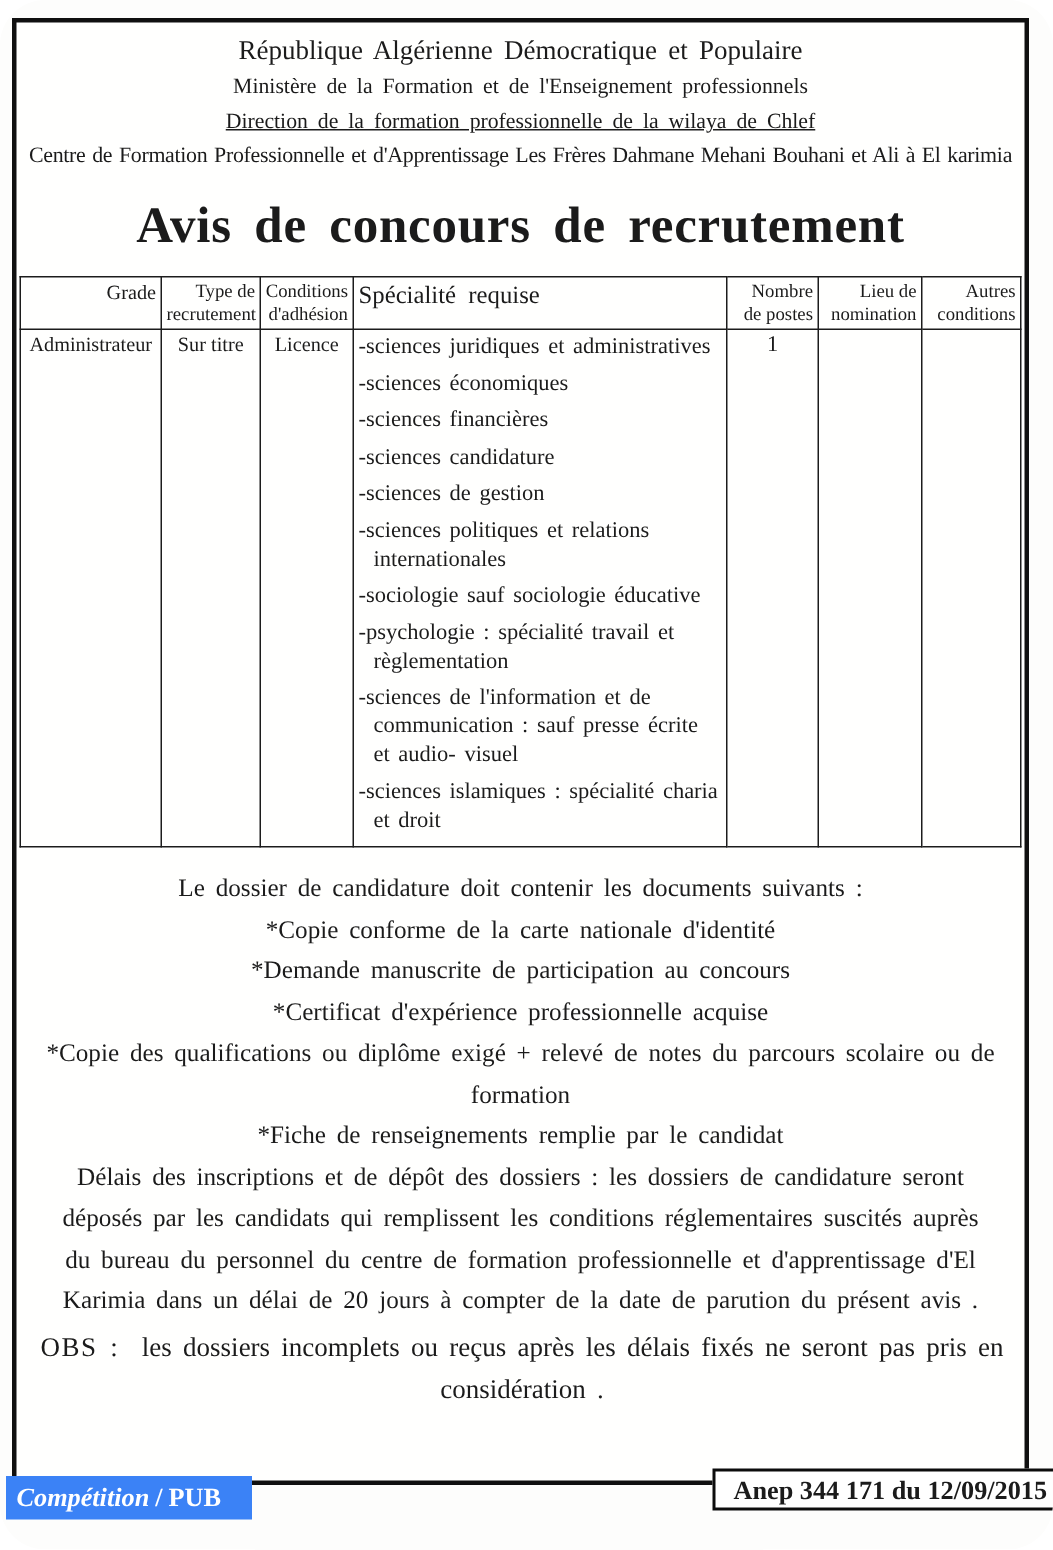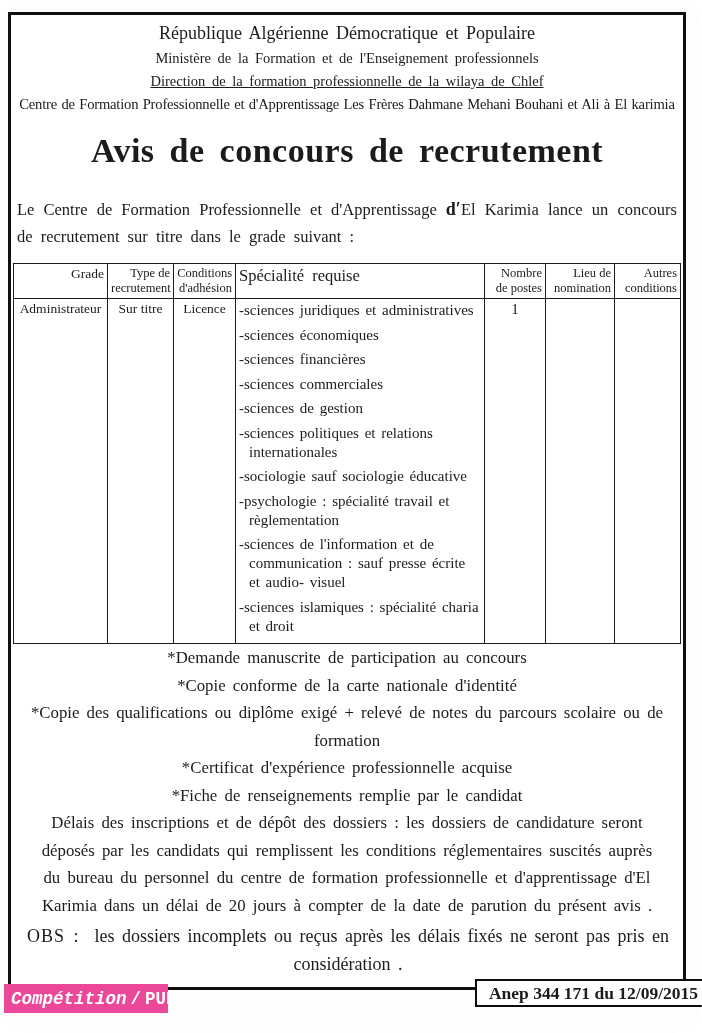--- a/index.html
+++ b/index.html
@@ -81,28 +81,27 @@
     font-size: 18px;
     line-height: 28px;
     text-align: center;
     word-spacing: 3px;
   }
   .obs .obs-label { letter-spacing: 1px; }
   .badge-left {
     position: absolute;
     left: 4px; top: 984px;
     width: 164px; height: 29px;
-    background: #ec4899;
+    background: #3b82f6;
     color: #ffffff;
     display: flex; align-items: center;
     padding-left: 7px;
     box-sizing: border-box;
     font-size: 17.5px;
     white-space: nowrap;
-    font-family: Liberation Mono, monospace;
   }
   .badge-left .nm { font-style: italic; font-weight: bold; }
   .badge-left .sep { font-weight: bold; margin: 0 4px; }
   .badge-left .pub { font-weight: bold; }
   .badge-right {
     position: absolute;
     left: 475px; top: 979px;
     width: 237px; height: 28px;
     background: #ffffff;
     border: 2.5px solid #0c0c0c;
@@ -119,21 +118,20 @@
 <div class="sheet">
   <div class="frame">
 
     <div class="hdr hdr1">République Algérienne Démocratique et Populaire</div>
     <div class="hdr hdr2">Ministère de la Formation et de l'Enseignement professionnels</div>
     <div class="hdr hdr3">Direction de la formation professionnelle de la wilaya de Chlef</div>
     <div class="hdr hdr4">Centre de Formation Professionnelle et d'Apprentissage Les Frères Dahmane Mehani Bouhani et Ali à El karimia</div>
 
     <h1 class="title">Avis de concours de recrutement</h1>
 
-    <p class="intro"><span>Le Centre de Formation Professionnelle et d'Apprentissage </span><span class="dmark">d′</span><span>El Karimia lance un concours de recrutement sur titre dans le grade suivant :</span></p>
 
     <table class="grid">
       <colgroup>
         <col style="width:94px">
           <col style="width:66px">
           <col style="width:62px">
         <col style="width:249px">
           <col style="width:61px">
           <col style="width:69px">
           <col style="width:66px">
@@ -149,39 +147,40 @@
         <th class="h-small">Autres conditions</th>
       </tr>
       <tr>
         <td class="c-center">Administrateur</td>
         <td class="c-center">Sur titre</td>
         <td class="c-center">Licence</td>
         <td class="c-spec">
           <div class="spec-item">-sciences juridiques et administratives</div>
           <div class="spec-item">-sciences économiques</div>
           <div class="spec-item">-sciences financières</div>
-          <div class="spec-item">-sciences commerciales</div>
+          <div class="spec-item">-sciences candidature</div>
           <div class="spec-item">-sciences de gestion</div>
           <div class="spec-item">-sciences politiques et relations internationales</div>
           <div class="spec-item">-sociologie sauf sociologie éducative</div>
           <div class="spec-item">-psychologie : spécialité travail et règlementation</div>
           <div class="spec-item">-sciences de l'information et de communication : sauf presse écrite et audio- visuel</div>
           <div class="spec-item">-sciences islamiques : spécialité charia et droit</div>
         </td>
         <td class="c-postes">1</td>
         <td></td>
         <td></td>
       </tr>
     </tbody>
       </table>
 
+    <p class="bodytext docs-intro">Le dossier de candidature doit contenir les documents suivants :</p>
+    <div class="bodytext doc-line">*Copie conforme de la carte nationale d'identité</div>
     <div class="bodytext doc-line">*Demande manuscrite de participation au concours</div>
-    <div class="bodytext doc-line">*Copie conforme de la carte nationale d'identité</div>
+    <div class="bodytext doc-line">*Certificat d'expérience professionnelle acquise</div>
     <div class="bodytext doc-line">*Copie des qualifications ou diplôme exigé + relevé de notes du parcours scolaire ou de formation</div>
-    <div class="bodytext doc-line">*Certificat d'expérience professionnelle acquise</div>
     <div class="bodytext doc-line">*Fiche de renseignements remplie par le candidat</div>
 
     <div class="bodytext delais">Délais des inscriptions et de dépôt des dossiers : les dossiers de candidature seront déposés par les candidats qui remplissent les conditions réglementaires suscités auprès du bureau du personnel du centre de formation professionnelle et d'apprentissage d'El Karimia dans un délai de 20 jours à compter de la date de parution du présent avis .</div>
 
     <p class="obs"><span class="obs-label">OBS :</span>&nbsp;&nbsp;<span>les dossiers incomplets ou reçus après les délais fixés ne seront pas pris en considération .</span></p>
   </div>
 
   <div class="badge-left">
     <span class="nm">Compétition</span>
     <span class="sep">/</span>

